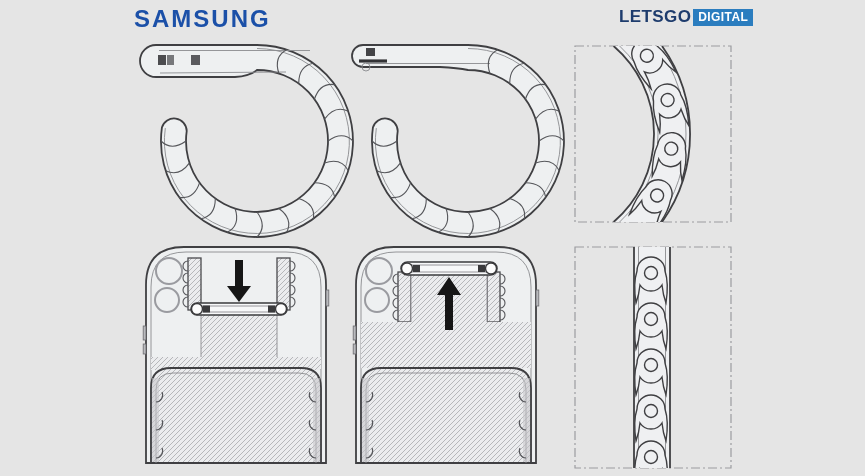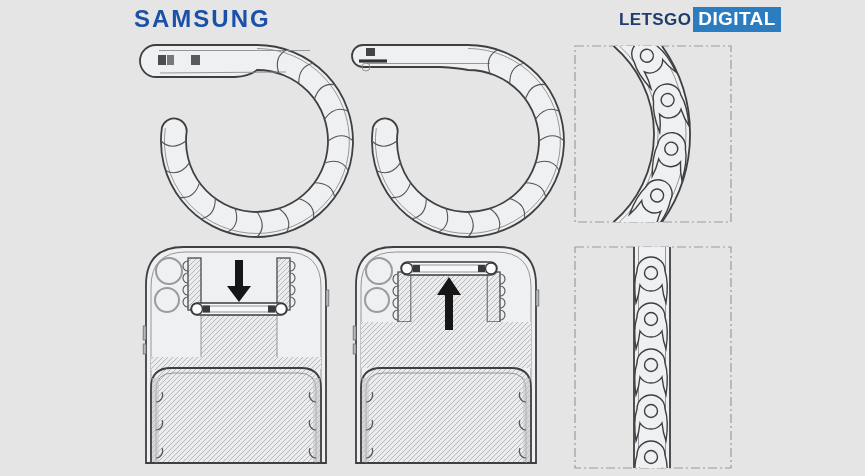--- a/index.html
+++ b/index.html
@@ -4,21 +4,21 @@
 <style>
   html,body{margin:0;padding:0;background:#c9cacd;font-family:"Liberation Sans",sans-serif;}
   .canvas{position:relative;width:865px;height:476px;background:#e5e5e5;overflow:hidden;}
   .hdr-samsung{position:absolute;left:134px;top:5px;font-size:24px;font-weight:bold;
     letter-spacing:2px;color:#1b50a8;transform:scaleY(.96);}
   .hdr-title{position:absolute;left:365px;top:11px;font-size:12.5px;font-weight:bold;
     letter-spacing:.4px;color:#58595b;}
   .hdr-letsgo{position:absolute;left:619px;top:7px;font-size:17px;font-weight:bold;
     letter-spacing:.4px;display:flex;align-items:center;}
   .hdr-letsgo .lg{color:#1e3c6d;}
-  .hdr-letsgo .dg{background:#2b7dbf;color:#ffffff;padding:1px 5px 2px 5px;margin-left:2px;font-size:19px;}
+  .hdr-letsgo .dg{background:#2b7dbf;color:#ffffff;padding:1px 5px 2px 5px;margin-left:2px;font-size:12px;}
   svg.art{position:absolute;left:0;top:0;}
   .ln{fill:none;stroke:#3f3f42;stroke-width:1.8;}
   .ln2{fill:none;stroke:#8a8b8e;stroke-width:.9;}
   .tick{fill:none;stroke:#55565a;stroke-width:1.1;}
   .body{fill:#eef0f1;}
   .band{fill:#eff0f2;}
   .dash{fill:none;stroke:#9b9ca0;stroke-width:1.2;stroke-dasharray:9 3 2 3;}
   .cam{fill:none;stroke:#9a9ba0;stroke-width:2;}
   .seg{fill:#eff0f2;stroke:#3f3f42;stroke-width:1.4;}
 </style>

